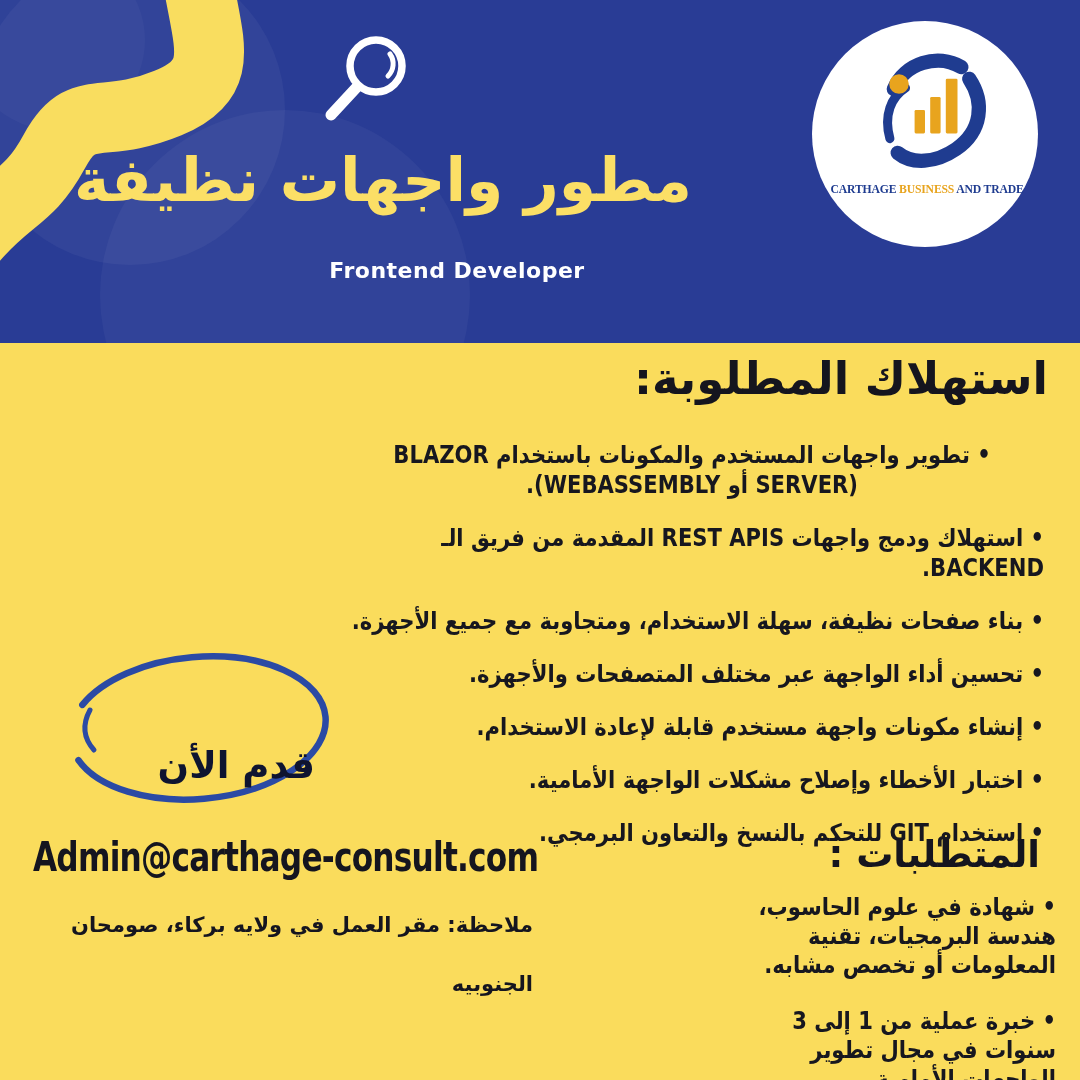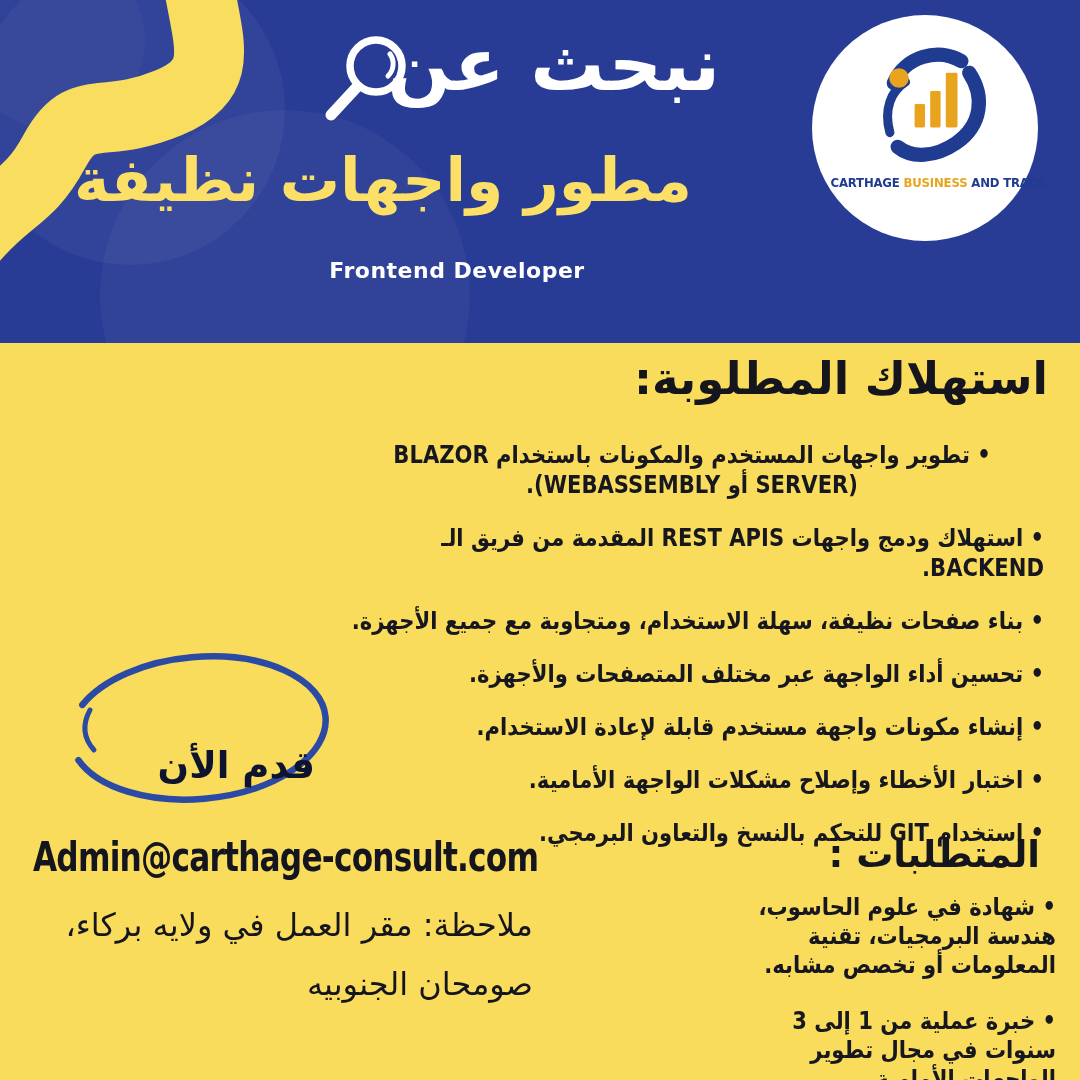--- a/index.html
+++ b/index.html
@@ -18,22 +18,23 @@
   .job-title-ar{
     position:absolute;top:138px;right:388px;direction:rtl;
     color:#FBDF66;font-size:60px;font-weight:bold;line-height:1.4;white-space:nowrap;
   }
   .job-title-en{
     position:absolute;top:258px;left:257px;width:400px;text-align:center;
     color:#ffffff;font-size:22px;font-weight:bold;letter-spacing:0.5px;white-space:nowrap;
   }
   
   .logo-circle{
-    position:absolute;left:812px;top:15px;width:226px;height:226px;border-radius:50%;
+    position:absolute;left:812px;top:21px;width:226px;height:226px;border-radius:50%;
     background:#ffffff;
+    font-family:Liberation Serif, serif;
   }
   .logo-mark{position:absolute;left:48px;top:24px;width:130px;height:130px;}
   .logo-text{
     position:absolute;left:8px;top:160px;width:210px;text-align:center;
     font-size:13px;font-weight:bold;letter-spacing:-0.2px;white-space:nowrap;
     transform:scaleX(0.9);transform-origin:center;
   }
   .logo-text .navy{color:#1F3C90;}
   .logo-text .orange{color:#E8A41E;}
   
@@ -55,21 +56,21 @@
     color:#0E1430;font-size:37px;font-weight:bold;white-space:nowrap;margin-top:46px;
   }
   
   .email{
     position:absolute;left:33px;top:834px;
     color:#15151F;font-size:40px;font-weight:bold;letter-spacing:-1px;white-space:nowrap;
     transform:scaleX(0.78);transform-origin:left center;
   }
   .note{
     position:absolute;left:25px;top:896px;width:508px;direction:rtl;text-align:right;
-    color:#15151F;font-size:32px;font-weight:normal;line-height:59px;
+    color:#15151F;font-size:21px;font-weight:bold;line-height:59px;
   }
   
   .reqs-heading{
     position:absolute;top:833px;right:40px;direction:rtl;
     color:#15151E;font-size:37px;font-weight:bold;white-space:nowrap;
   }
   .reqs-list{
     position:absolute;top:893px;right:24px;width:375px;direction:rtl;text-align:right;
     transform:scaleX(0.88);transform-origin:right center;
     color:#17171F;font-size:24px;font-weight:bold;line-height:29px;
@@ -90,21 +91,20 @@
     </svg>
 
     <div class="search-icon">
       <svg width="100" height="100" viewBox="0 0 100 100">
         <circle cx="58" cy="36" r="26" fill="none" stroke="#ffffff" stroke-width="7.5"></circle>
         <path d="M 72 24 A 17 17 0 0 1 70 46" fill="none" stroke="#ffffff" stroke-width="5" stroke-linecap="round"></path>
         <line x1="38" y1="58" x2="13" y2="85" stroke="#ffffff" stroke-width="11" stroke-linecap="round"></line>
       </svg>
     </div>
 
-    <div class="looking-for">نبحث عن</div>
     <div class="job-title-ar">مطور واجهات نظيفة</div>
     <div class="job-title-en">Frontend Developer</div>
 
     <div class="logo-circle">
       <svg class="logo-mark" viewBox="0 0 100 100">
         <path d="M 26 34 C 34 14 60 6 78 17" fill="none" stroke="#1F3C90" stroke-width="11" stroke-linecap="round"></path>
         <path d="M 84 26 C 96 44 94 66 74 80 C 58 91 40 92 29 83" fill="none" stroke="#1F3C90" stroke-width="11" stroke-linecap="round"></path>
         <path d="M 23 72 C 18 54 24 40 35 33" fill="none" stroke="#1F3C90" stroke-width="7" stroke-linecap="round"></path>
         <circle cx="30" cy="30" r="7.5" fill="#E8A41E"></circle>
         <rect x="42" y="50" width="8" height="18" rx="1" fill="#E8A41E"></rect>

